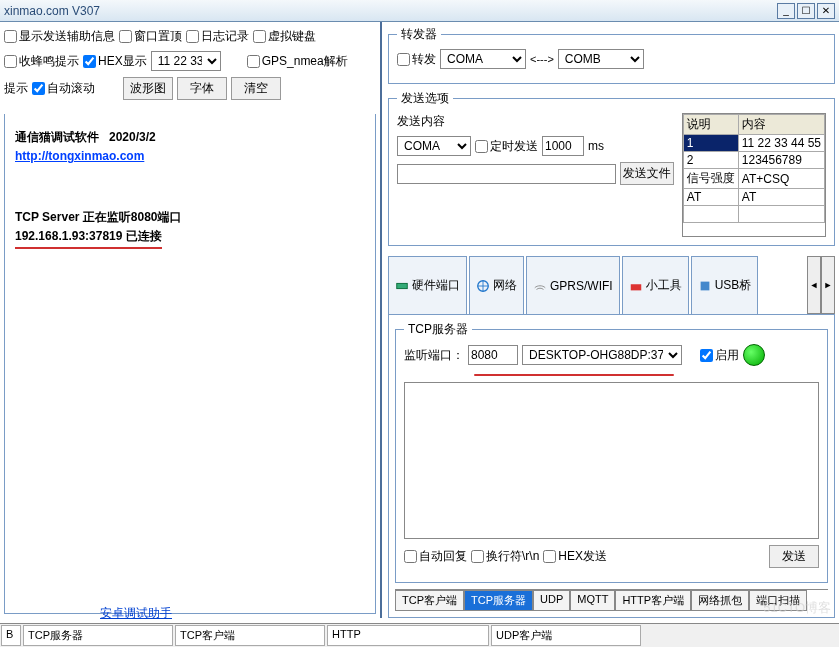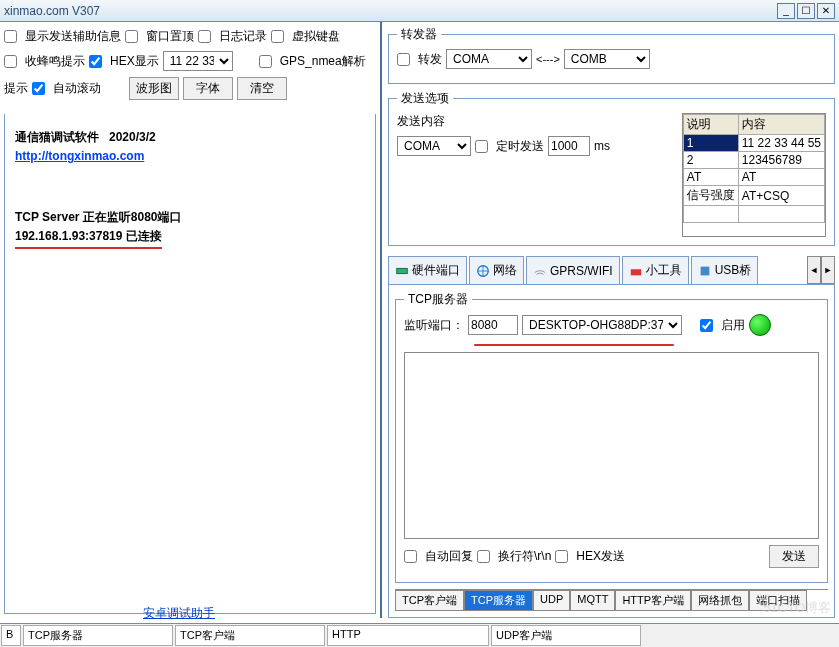--- a/index.html
+++ b/index.html
@@ -6,49 +6,49 @@
 body { background: #fff; width: 839px; height: 647px; overflow: hidden; position: relative; }
 .titlebar { height: 22px; background: linear-gradient(#f4f8fb,#d8e6f2); border-bottom: 1px solid #6a8caf; display: flex; align-items: center; padding: 0 4px; justify-content: space-between; }
 .titlebar .title { color: #2a4c77; font-size: 12px; }
 .winbtns { display: flex; gap: 2px; }
 .winbtn { width: 18px; height: 16px; border: 1px solid #5a7ba3; background: #e8f0f8; display: flex; align-items: center; justify-content: center; font-size: 10px; cursor: pointer; }
 .main { display: flex; height: 596px; }
 .leftcol { width: 382px; border-right: 2px solid #4c6e9a; display: flex; flex-direction: column; }
 .rightcol { flex: 1; padding: 4px 4px 0 6px; display: flex; flex-direction: column; }
 .toolbar { padding: 6px 4px 4px 4px; }
 .row { display: flex; align-items: center; gap: 4px; margin-bottom: 6px; flex-wrap: nowrap; white-space: nowrap; }
-.chk { display: inline-flex; align-items: center; gap: 8px; }
+.chk { display: inline-flex; align-items: center; gap: 2px; }
 .chk input { width: 13px; height: 13px; }
 .btn { border: 1px solid #999; background: #f0f0f0; padding: 2px 2px; cursor: pointer; min-width: 50px; text-align: center; }
 select, input[type=text] { border: 1px solid #888; background: #fff; padding: 1px 2px; height: 20px; }
 fieldset { border: 1px solid #7a9cc6; margin-bottom: 6px; padding: 6px 8px 8px 8px; }
 legend { padding: 0 4px; color: #000; }
 .logarea { flex: 1; border: 1px solid #7a9cc6; margin: 4px; padding: 14px 10px; font-family: SimSun, monospace; font-size: 13px; line-height: 1.6; overflow: auto; border-top: none; }
 .logarea a { color: #0040ff; text-decoration: underline; }
 .logarea .bold { font-weight: bold; }
 .logarea .underline-red { border-bottom: 2px solid #d03030; display: inline-block; padding-bottom: 1px; }
 .datatbl { border: 1px solid #888; border-collapse: collapse; width: 170px; font-size: 11px; }
 .datatbl th, .datatbl td { border: 1px solid #aaa; padding: 1px 3px; text-align: left; height: 16px; }
 .datatbl th { background: #ece9d8; font-weight: normal; }
 .datatbl .sel td:first-child { background: #0a246a; color: #fff; }
 .tablewrap { height: 124px; overflow-y: scroll; border: 1px solid #888; }
 .tablewrap table { border: none; width: 100%; }
 .tabbar { display: flex; border-bottom: 1px solid #7a9cc6; margin-top: 4px; position: relative; }
-.tabbar .tab { border: 1px solid #7a9cc6; border-bottom: none; padding: 5px 6px; margin-right: 2px; background: #eef3f9; display: flex; align-items: center; gap: 3px; cursor: pointer; white-space: nowrap; }
+.tabbar .tab { border: 1px solid #7a9cc6; border-bottom: none; padding: 20px 6px; margin-right: 2px; background: #eef3f9; display: flex; align-items: center; gap: 3px; cursor: pointer; white-space: nowrap; }
 .tabbar .scroll { margin-left: auto; display: flex; }
 .tabbar .scrbtn { width: 14px; border: 1px solid #888; background: #eee; display: flex; align-items: center; justify-content: center; cursor: pointer; font-size: 9px; }
 .ico { width: 14px; height: 14px; display: inline-block; }
 .tcppanel { flex: 1; border: 1px solid #7a9cc6; border-top: none; padding: 6px; display: flex; flex-direction: column; }
 .tcpbox { border: 1px solid #888; flex: 1; margin: 6px 0; background: #fff; }
 .statusdot { width: 22px; height: 22px; border-radius: 50%; background: radial-gradient(circle at 35% 35%, #6f6, #0a0); border: 1px solid #060; }
 .red-underline { height: 2px; background: #d03030; margin: 2px 0 0 70px; width: 200px; border-radius: 1px; }
 .bottomtabs { display: flex; border-top: 1px solid #888; }
 .bottomtabs .btab { border: 1px solid #888; padding: 2px 6px; font-size: 11px; background: #f4f4f4; cursor: pointer; }
 .bottomtabs .btab.active { background: #1a6fd8; color: #fff; }
-.footer { position: absolute; bottom: 24px; left: 0; right: 0; display: flex; align-items: center; height: 20px; margin-left: 43px; }
+.footer { position: absolute; bottom: 24px; left: 0; right: 0; display: flex; align-items: center; height: 20px; }
 .footer .link { color: #0040d0; margin-left: 100px; }
 .statusbar { position: absolute; bottom: 0; left: 0; right: 0; height: 24px; border-top: 1px solid #888; display: flex; background: #f0f0f0; }
 .statusbar .cell { border: 1px solid #aaa; padding: 2px 4px; min-width: 20px; margin: 1px; background: #fff; font-size: 11px; }
 .arrow { font-size: 11px; }
 .watermark { position: absolute; right: 8px; bottom: 30px; color: #ccc; font-size: 13px; opacity: .6; }
 </style>
 </head>
 <body>
 
 <div class="titlebar">
@@ -143,43 +143,47 @@
           </div>
           <div class="row">
             <select style="width:74px"><option>COMA</option></select>
             <label class="chk">
                 <input type="checkbox" style="">
                 <span>定时发送</span>
               </label>
             <input type="text" style="width: 42px;" value="1000">
             <span>ms</span>
           </div>
+          <div class="row">
+            <input type="text" style="flex: 1 1 0%;">
+            <button class="btn">发送文件</button>
+          </div>
         </div>
         <div class="tablewrap">
           <table class="datatbl">
             <tbody>
                 <tr>
                   <th>说明</th>
                   <th>内容</th>
                 </tr>
             <tr class="sel">
                   <td>1</td>
                   <td>11 22 33 44 55</td>
                 </tr>
             <tr>
                   <td>2</td>
                   <td>123456789</td>
                 </tr>
             <tr>
+                  <td>信号强度</td>
+                  <td>AT+CSQ</td>
+                </tr>
+            <tr>
                   <td>AT</td>
                   <td>AT</td>
-                </tr>
-            <tr>
-                  <td>信号强度</td>
-                  <td>AT+CSQ</td>
                 </tr>
             <tr>
                   <td>&nbsp;</td>
                   <td></td>
                 </tr>
           </tbody>
             </table>
         </div>
       </div>
     </fieldset>

